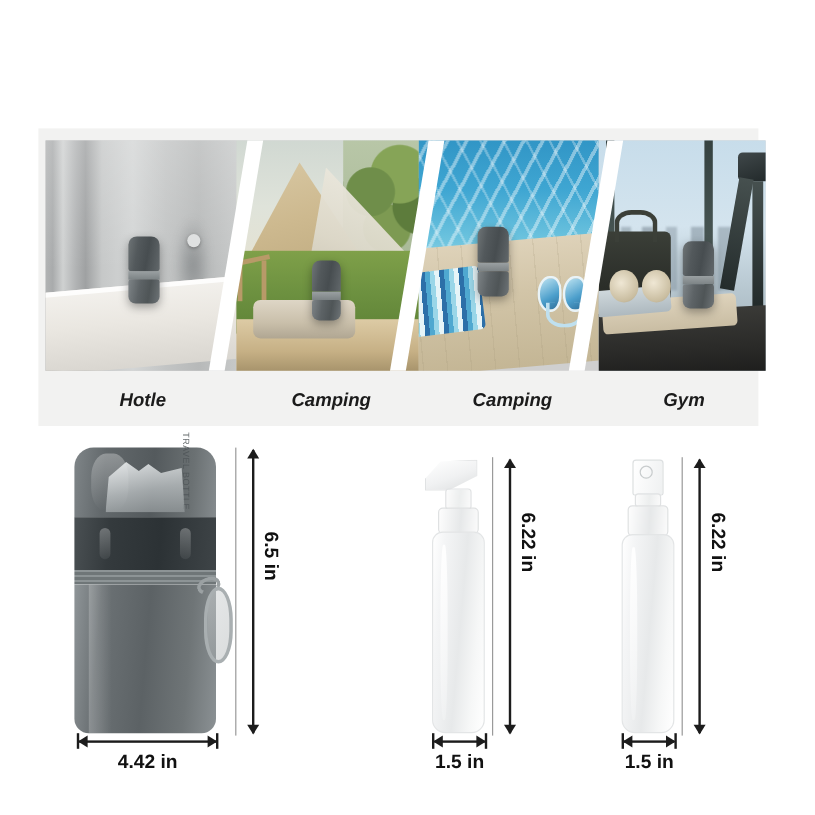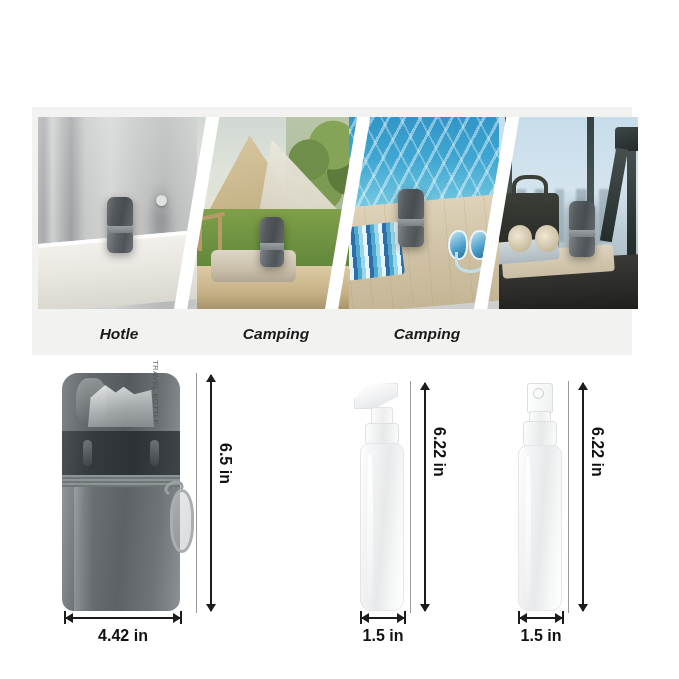--- a/index.html
+++ b/index.html
@@ -510,20 +510,21 @@
 
       <div class="sep" style="left:152px;"></div>
       <div class="sep" style="left:303px;"></div>
       <div class="sep" style="left:452px;"></div>
     </div>
 
     <div class="labels">
       <div class="label-cell lc-hotel">Hotle</div>
       <div class="label-cell lc-camp">Camping</div>
       <div class="label-cell lc-swim">Camping</div>
+      <div class="label-cell lc-gym">Gym</div>
     </div>
   </div>
 
   <div class="dim-area">
 
     <div class="product-main">
       <div class="pm-cap"></div>
       <div class="pm-inner"></div>
       <div class="pm-window"></div>
       <div class="pm-rings"></div>

